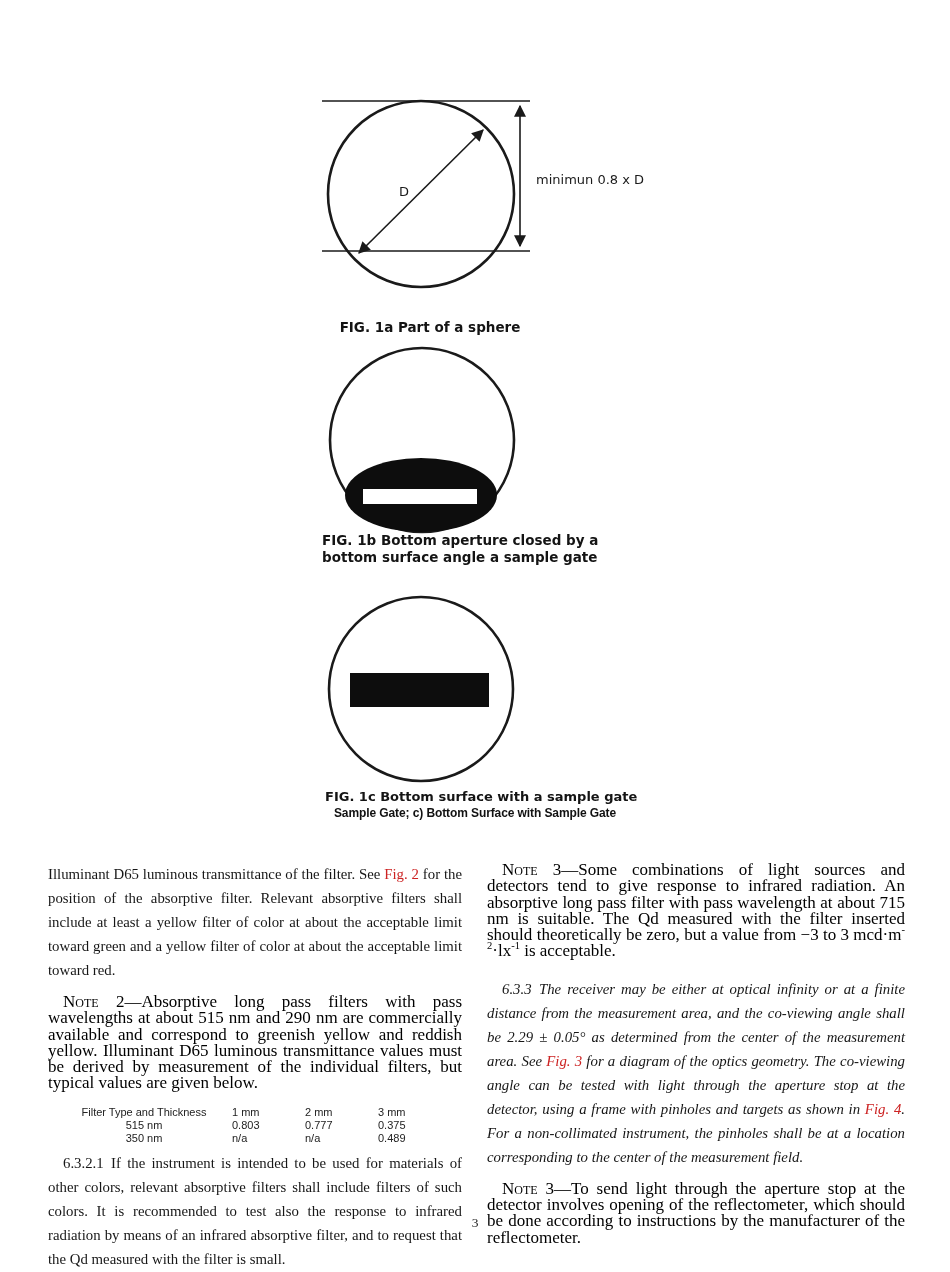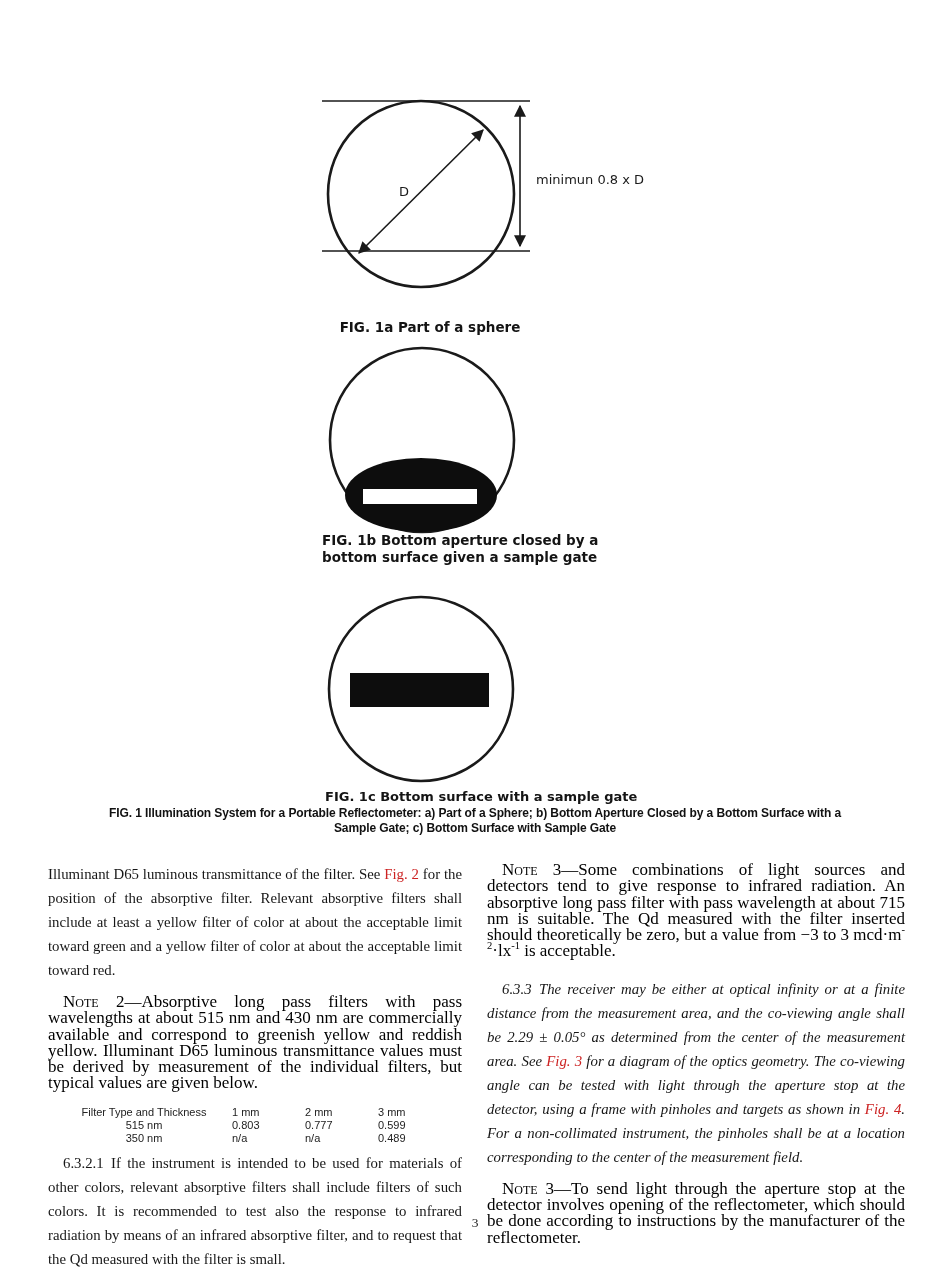--- a/index.html
+++ b/index.html
@@ -103,52 +103,51 @@
   </svg>
   <div id="cap1a" class="fig-caption">FIG. 1a Part of a sphere</div>
 
   <svg id="fig1b" class="fig-svg" width="200" height="196" viewBox="0 0 200 196">
     <circle class="fig-stroke" cx="97" cy="98" r="92" stroke-width="2.6"></circle>
     <ellipse cx="96" cy="153" rx="76" ry="37" fill="#0d0d0d"></ellipse>
     <rect x="38" y="147" width="114" height="15" fill="#ffffff"></rect>
   </svg>
   <div id="cap1b" class="fig-caption">
     <span>FIG. 1b Bottom aperture closed by a</span><br>
-    <span>bottom surface given a sample gate</span>
+    <span>bottom surface angle a sample gate</span>
   </div>
 
   <svg id="fig1c" class="fig-svg" width="200" height="194" viewBox="0 0 200 194">
     <circle class="fig-stroke" cx="96" cy="96" r="92" stroke-width="2.6"></circle>
     <rect x="25" y="80" width="139" height="34" fill="#0d0d0d"></rect>
   </svg>
   <div id="cap1c" class="fig-caption">FIG. 1c Bottom surface with a sample gate</div>
 
   <div class="main-caption">
-    <div>FIG. 1 Illumination System for a Portable Reflectometer: a) Part of a Sphere; b) Bottom Aperture Closed by a Bottom Surface with a</div>
     <div>Sample Gate; c) Bottom Surface with Sample Gate</div>
   </div>
 
   <div class="col col-left">
     <p class="para"><span>Illuminant D65 luminous transmittance of the filter. See </span><span class="fig-link">Fig. 2</span><span> for the position of the absorptive filter. Relevant absorptive filters shall include at least a yellow filter of color at about the acceptable limit toward green and a yellow filter of color at about the acceptable limit toward red.</span></p>
-    <p class="note indent mt12"><span class="sc">Note 2</span><span>—Absorptive long pass filters with pass wavelengths at about 515 nm and 430 nm are commercially available and correspond to greenish yellow and reddish yellow. Illuminant D65 luminous transmittance values must be derived by measurement of the individual filters, but typical values are given below.</span></p>
+    <p class="note indent mt12"><span class="sc">Note 2</span><span>—Absorptive long pass filters with pass wavelengths at about 515 nm and 290 nm are commercially available and correspond to greenish yellow and reddish yellow. Illuminant D65 luminous transmittance values must be derived by measurement of the individual filters, but typical values are given below.</span></p>
     <table class="filter-table">
         <thead>
           <tr>
             <th>Filter Type and Thickness</th>
             <th>1 mm</th>
             <th>2 mm</th>
             <th>3 mm</th>
           </tr>
         </thead>
         <tbody>
           <tr>
             <td>515 nm</td>
             <td>0.803</td>
             <td>0.777</td>
-            <td>0.599</td>
+            <td>0.375</td>
           </tr>
           <tr>
             <td>350 nm</td>
             <td>n/a</td>
             <td>n/a</td>
             <td>0.489</td>
           </tr>
         </tbody>
       </table>
     <p class="para indent" style="margin-top:6px"><span>6.3.2.1 If the instrument is intended to be used for materials of other colors, relevant absorptive filters shall include filters of such colors. It is recommended to test also the response to infrared radiation by means of an infrared absorptive filter, and to request that the Qd measured with the filter is small.</span></p>

